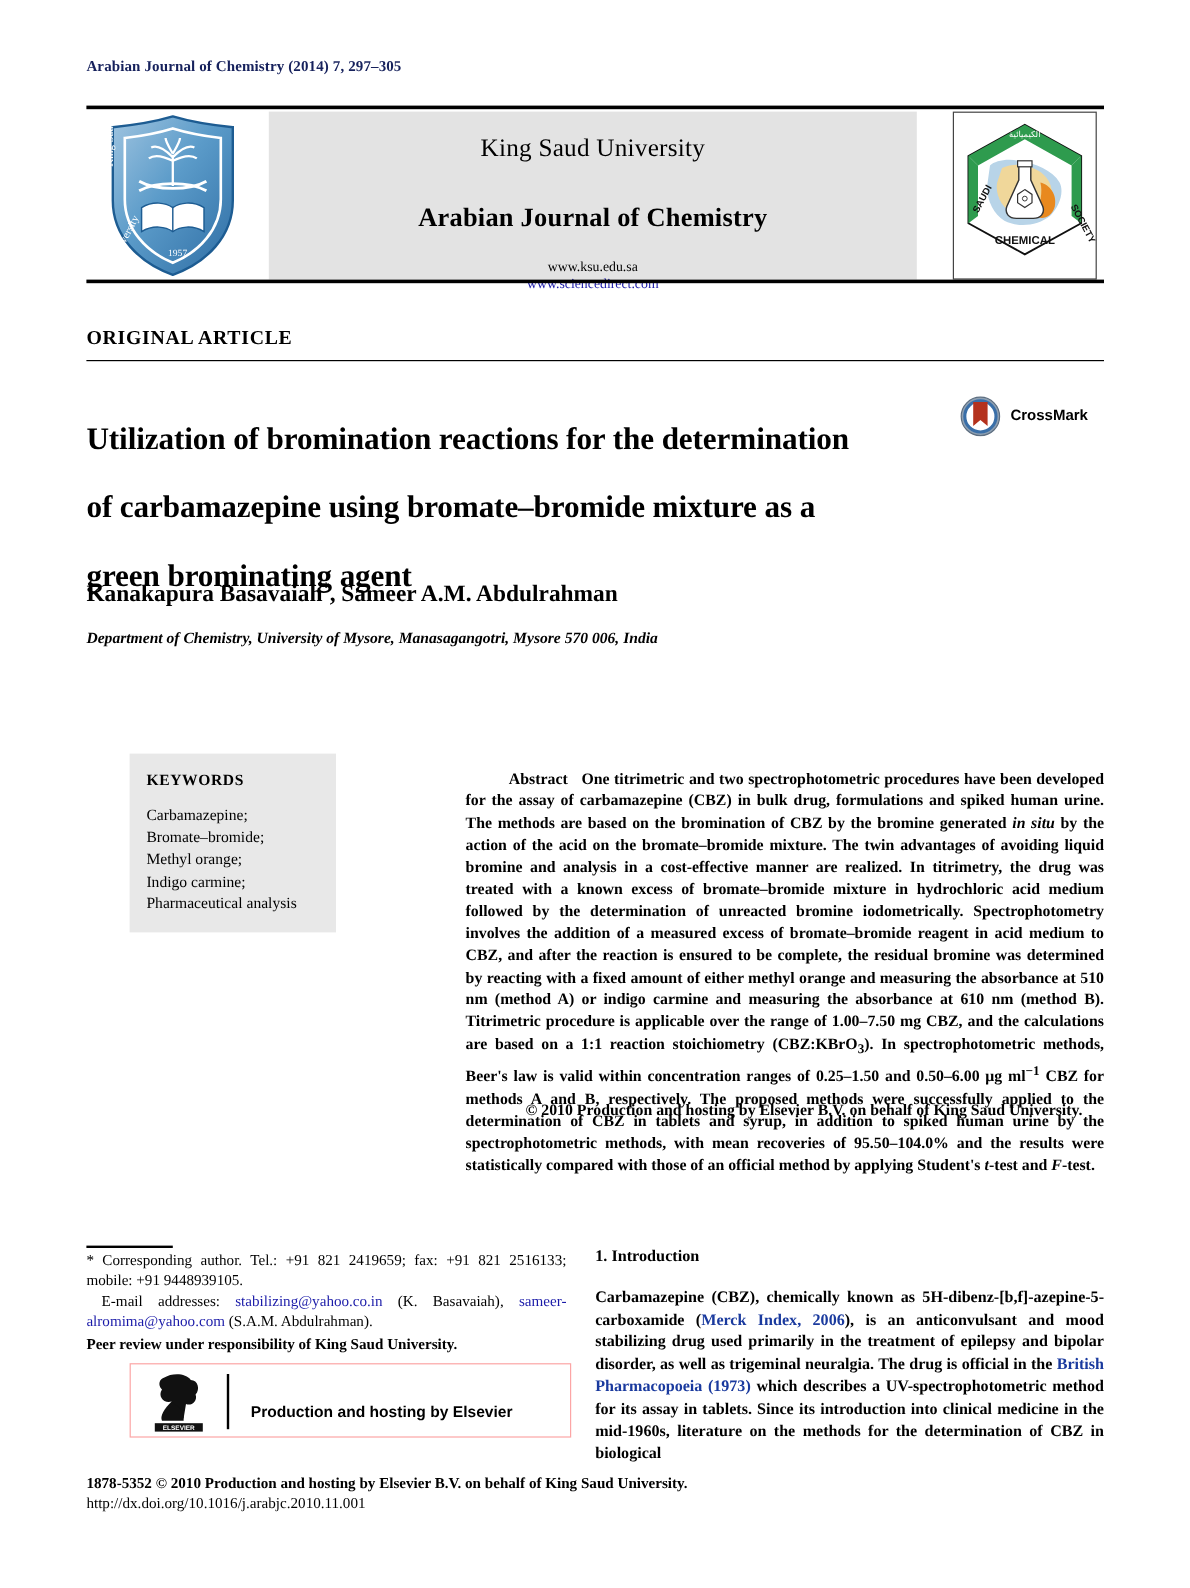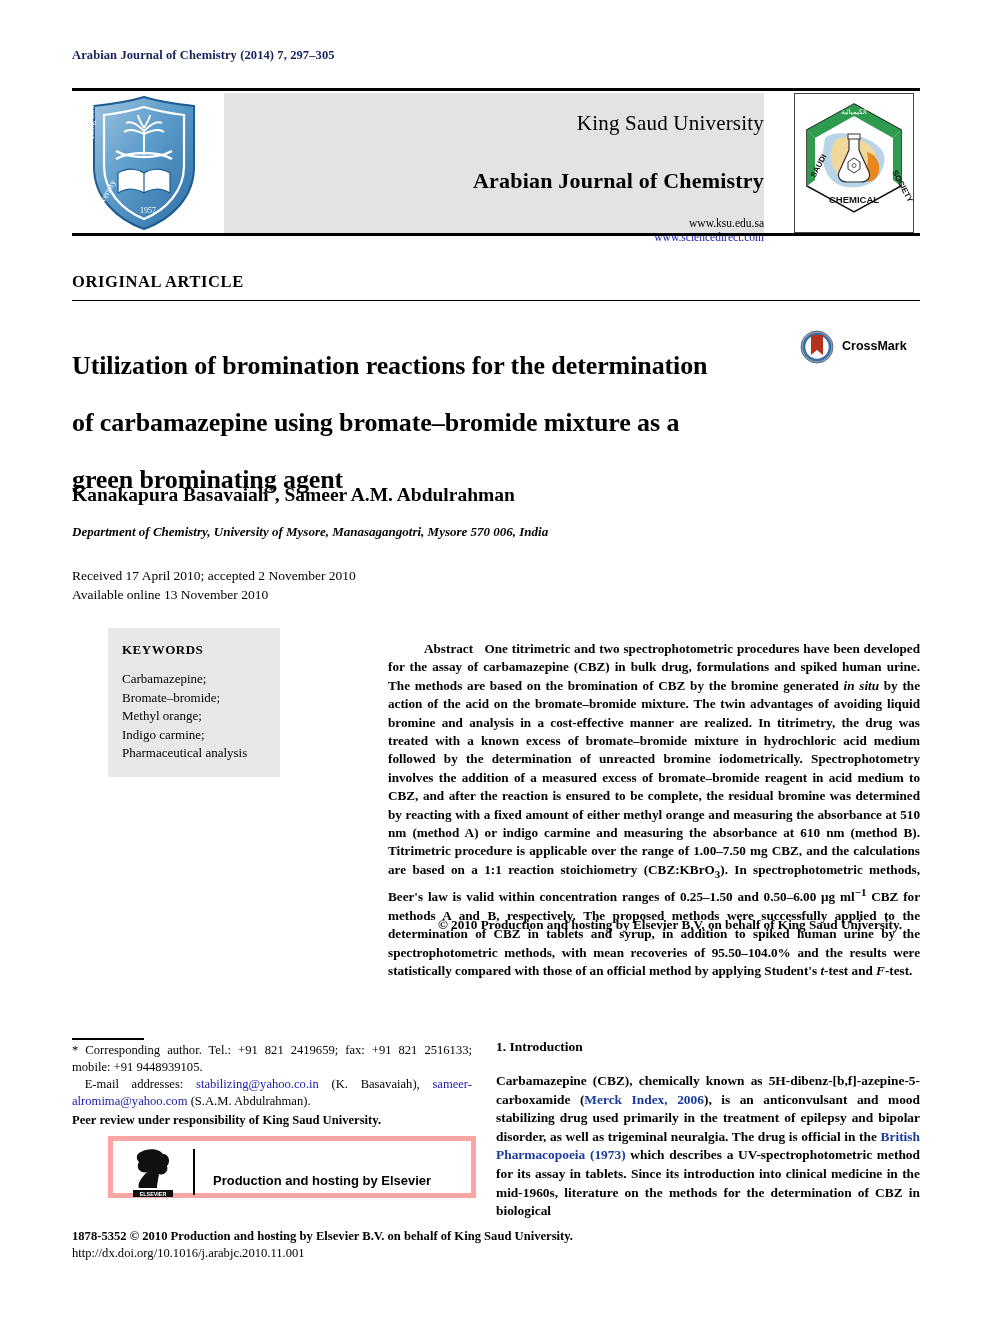--- a/index.html
+++ b/index.html
@@ -53,21 +53,21 @@
   .ksu-logo {
     position: absolute;
     left: 6px; top: 5px;
     width: 132px; height: 140px;
   }
   .center-box {
     position: absolute;
     left: 152px; top: 5px;
     width: 540px; height: 140px;
     background: #e3e3e3;
-    text-align: right;
+    text-align: center;
   }
   .ksu-name {
     font-size: 21px;
     margin-top: 18px;
     letter-spacing: .2px;
   }
   .journal-name {
     font-size: 22px;
     font-weight: bold;
     margin-top: 32px;
@@ -218,21 +218,21 @@
     position: absolute;
     left: 72px; top: 1113px;
     width: 400px;
     font-size: 12.6px;
     font-weight: bold;
   }
   .elsevier-box {
     position: absolute;
     left: 108px; top: 1136px;
     width: 368px; height: 62px;
-    border: 5px solid #fca5a5;
+    border: 1px solid #fca5a5;
     box-sizing: border-box;
   }
   .els-logo {
     position: absolute;
     left: 14px; top: 5px;
     width: 52px; height: 52px;
   }
   .els-div {
     position: absolute;
     left: 80px; top: 8px;
@@ -375,24 +375,20 @@
         <path d="M11 5 L23 5 L23 25 L17 20 L11 25 Z" fill="#b4321e"></path>
       </svg>
     </div>
     <div class="cm-text">CrossMark</div>
   </div>
 
   <div class="authors">
     <span>Kanakapura Basavaiah<sup>*</sup>, Sameer A.M. Abdulrahman</span>
   </div>
   <div class="affil">Department of Chemistry, University of Mysore, Manasagangotri, Mysore 570 006, India</div>
-  <div class="dates">
-    <div>Received 17 April 2010; accepted 2 November 2010</div>
-    <div>Available online 13 November 2010</div>
-  </div>
 
   <div class="kw-panel">
     <div class="kw-title">KEYWORDS</div>
     <div class="kw-item">Carbamazepine;</div>
     <div class="kw-item">Bromate–bromide;</div>
     <div class="kw-item">Methyl orange;</div>
     <div class="kw-item">Indigo carmine;</div>
     <div class="kw-item">Pharmaceutical analysis</div>
   </div>
 

